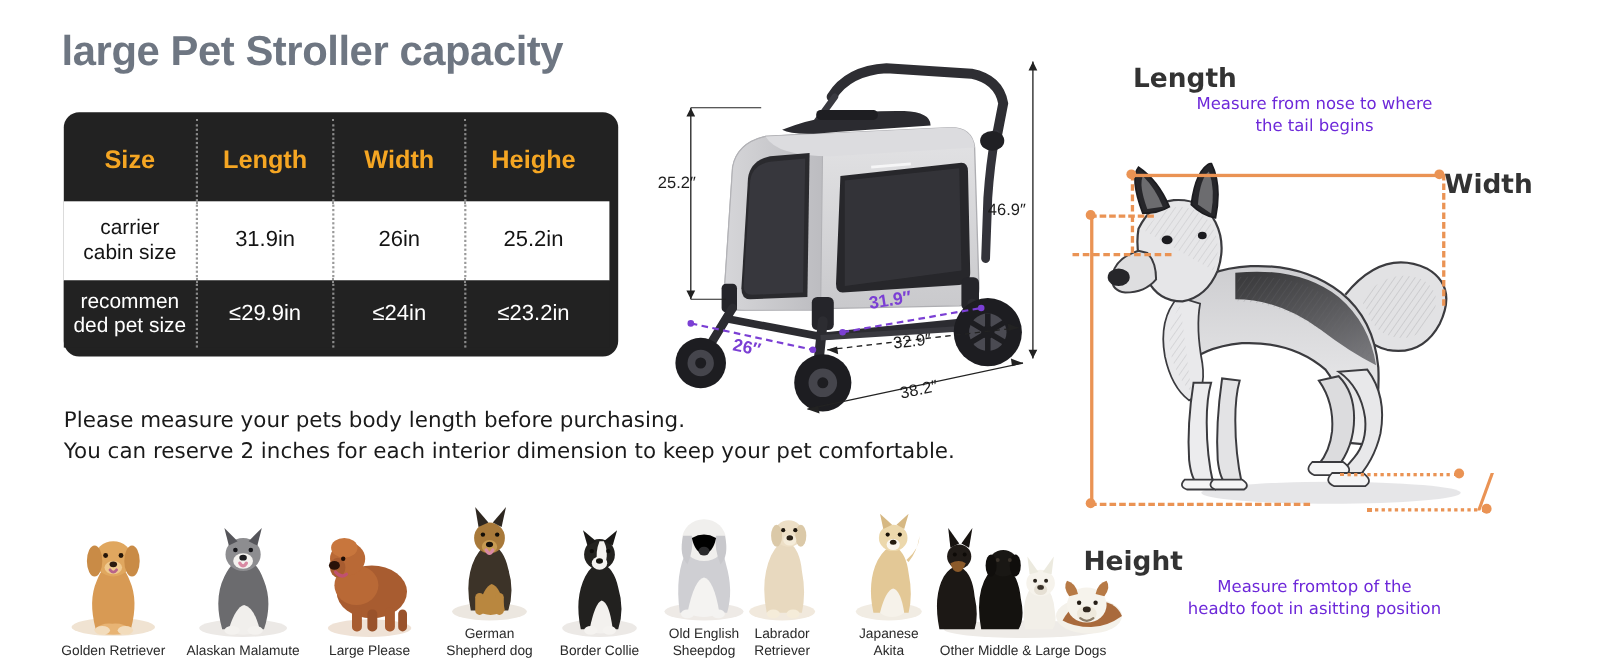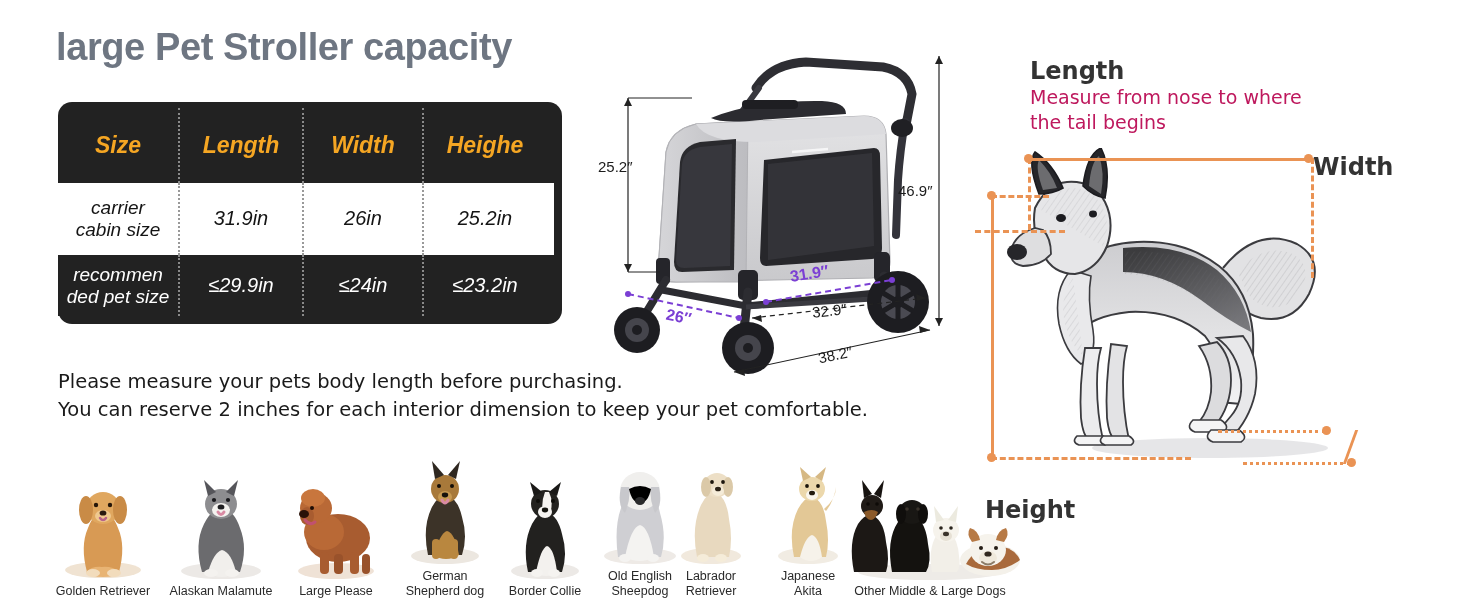--- a/index.html
+++ b/index.html
@@ -18,21 +18,21 @@
     font-size: 38px; font-weight: bold; letter-spacing: -0.4px;
     color: #6e7682; white-space: nowrap;
   }
 
   
   #spec-table {
     position: absolute; left: 58px; top: 102px;
     width: 504px; height: 222px;
     background: #222222; border-radius: 14px;
     padding: 6px 8px 8px 0;
-    display: flex; flex-direction: column; font-style: italic;
+    display: flex; flex-direction: column;
   }
   .trow { display: flex; width: 100%; }
   .trow.head { height: 76px; }
   .trow.r1   { height: 74px; background: #ffffff; }
   .trow.r2   { height: 62px; background: #222222; }
   .tcell {
     flex: 0 0 auto; display: flex; align-items: center; justify-content: center;
     text-align: center; line-height: 1.15; padding: 0 2px;
   }
   .c0 { width: 122px; }
@@ -67,21 +67,21 @@
   .breed {
     position: absolute; bottom: 0; text-align: center;
     font-size: 12.5px; color: #2a2a2a; line-height: 1.25;
   }
   .breed .pic { position: relative; height: 108px; margin-bottom: 4px; }
   .breed .cap { display: block; white-space: pre-line; }
 
   
   #measure-panel { position: absolute; left: 975px; top: 40px; width: 489px; height: 560px; }
   .m-head { font-size: 24px; font-weight: bold; color: #333; font-family: "DejaVu Sans", sans-serif; }
-  .m-body { font-size: 19px; color: #be185d; line-height: 1.3; font-family: "DejaVu Sans", sans-serif; }
+  .m-body { font-size: 15px; color: #6d28d9; line-height: 1.3; font-family: "DejaVu Sans", sans-serif; text-align: center; }
   #length-block { position: absolute; left: 55px; top: 17px; width: 330px; }
   #width-block  { position: absolute; left: 338px; top: 113px; width: 140px; }
   #height-block { position: absolute; left: 10px; top: 456px; width: 420px; }
   .m-body span { display: block; white-space: nowrap; }
 
   
   .guide { position: absolute; }
   .dot { position: absolute; width: 9px; height: 9px; border-radius: 50%; background: #ea9354; }
   .hline-dash { border-top: 3px dashed #ea9354; }
   .vline-dash { border-left: 3px dashed #ea9354; }
@@ -513,16 +513,20 @@
         <span>the tail begins</span>
       </div>
     </div>
 
     <div id="width-block">
       <div class="m-head">Width</div>
     </div>
 
     <div id="height-block">
       <div class="m-head">Height</div>
+      <div class="m-body">
+        <span>Measure fromtop of the</span>
+        <span>headto foot in asitting position</span>
+      </div>
     </div>
   </div>
 
 </div>
 
 </body></html>

